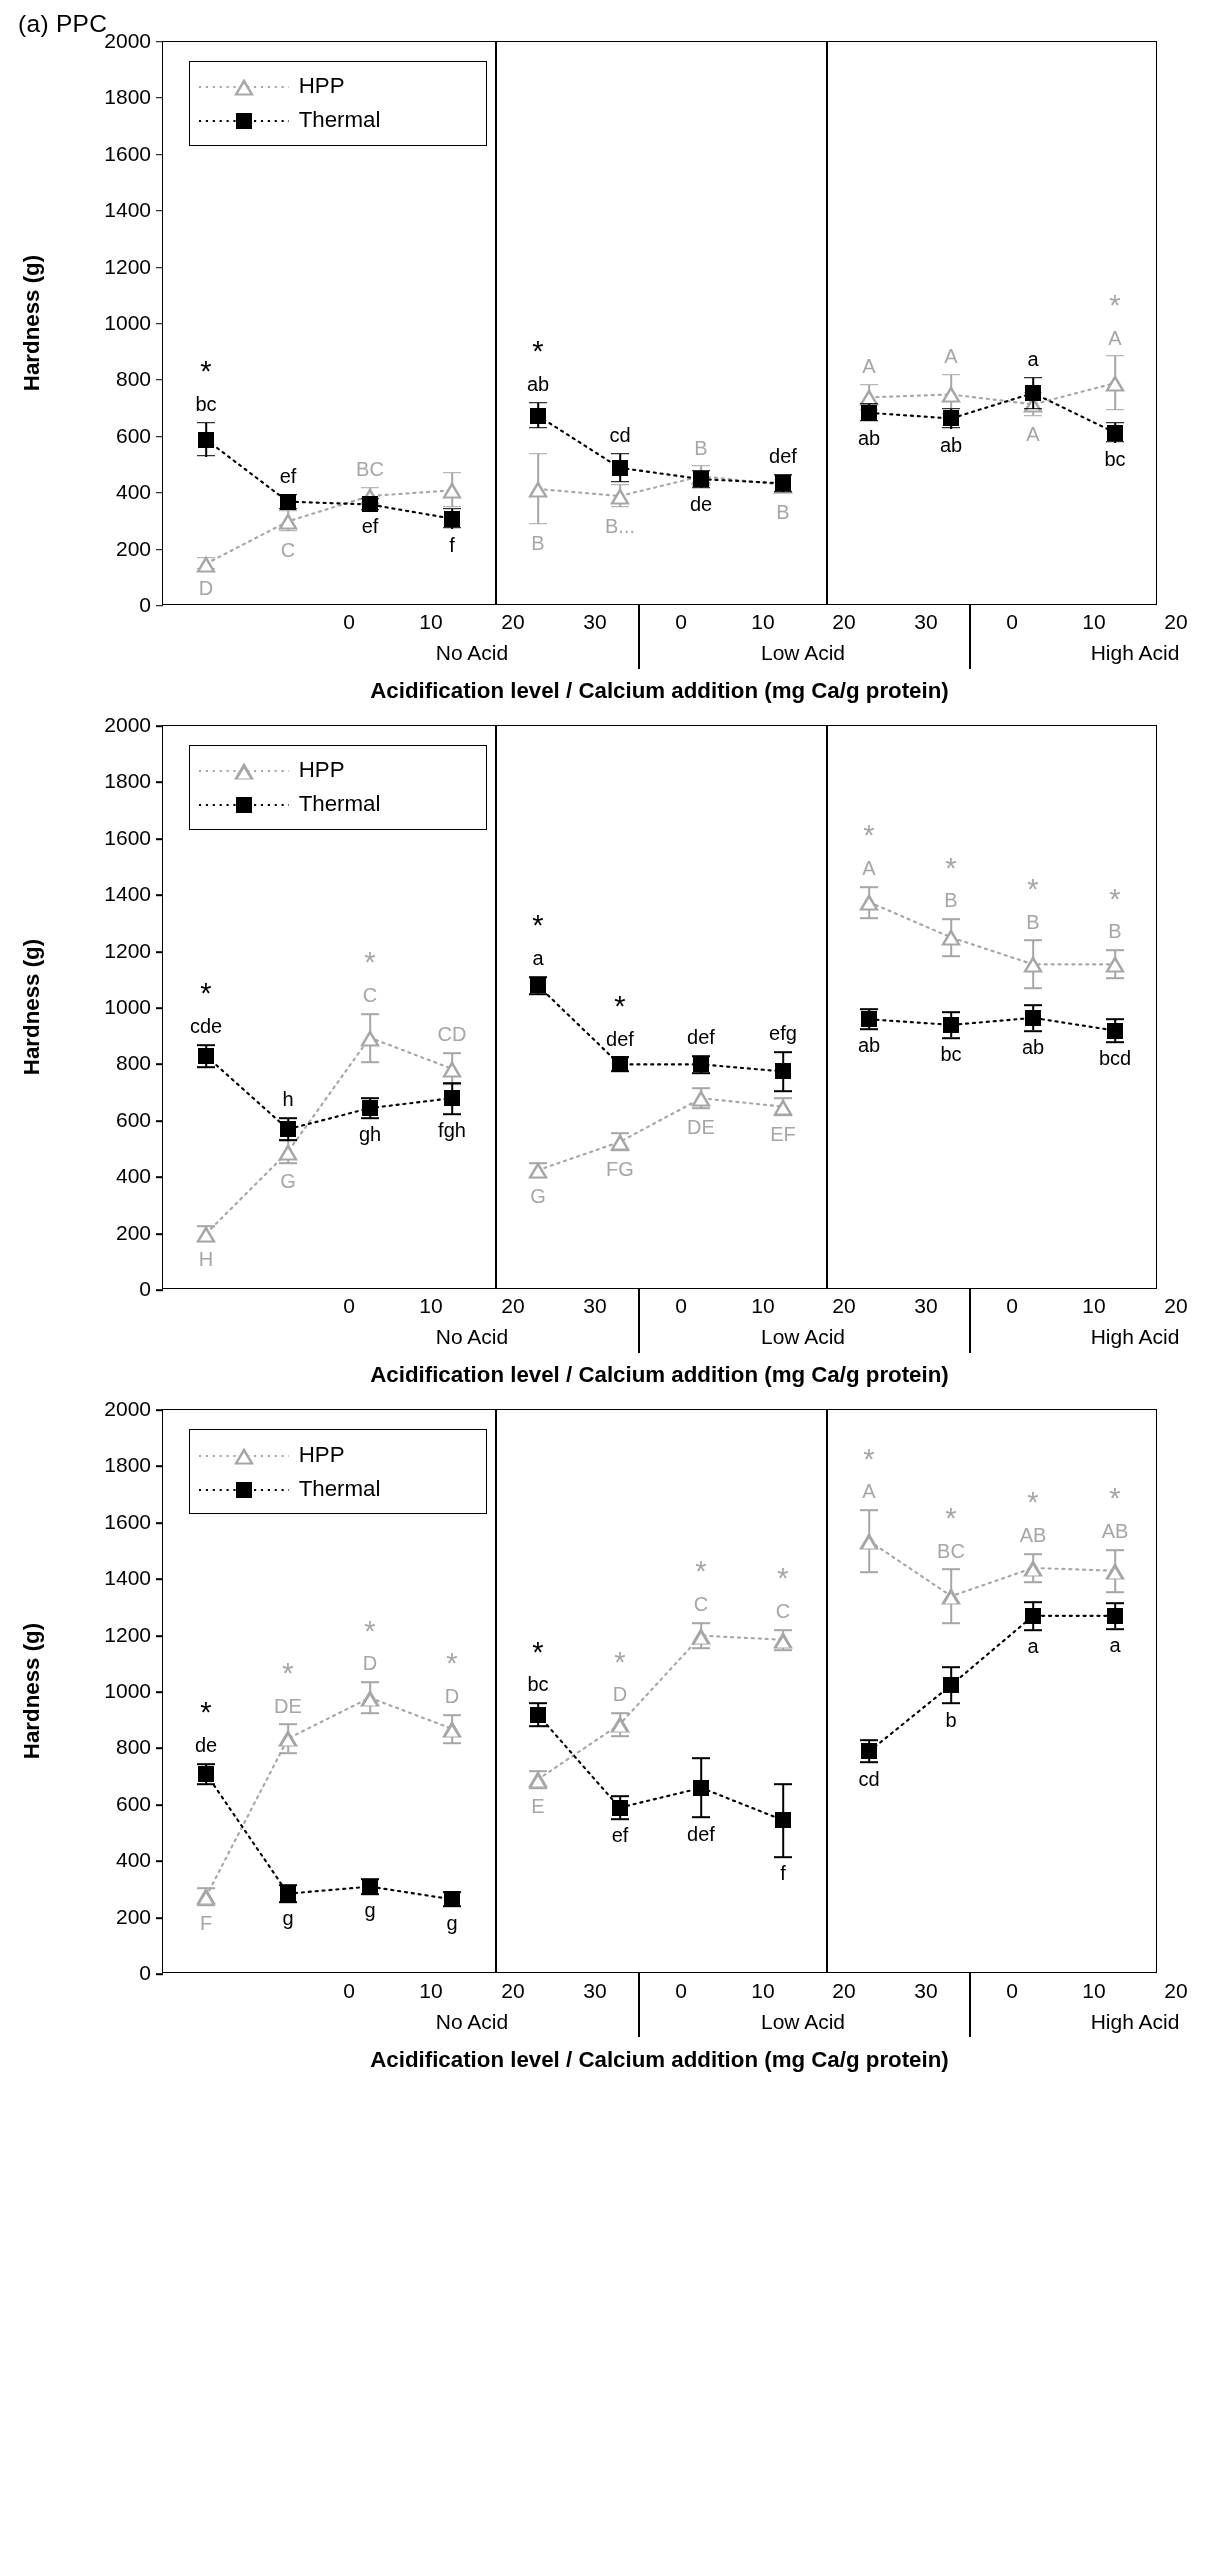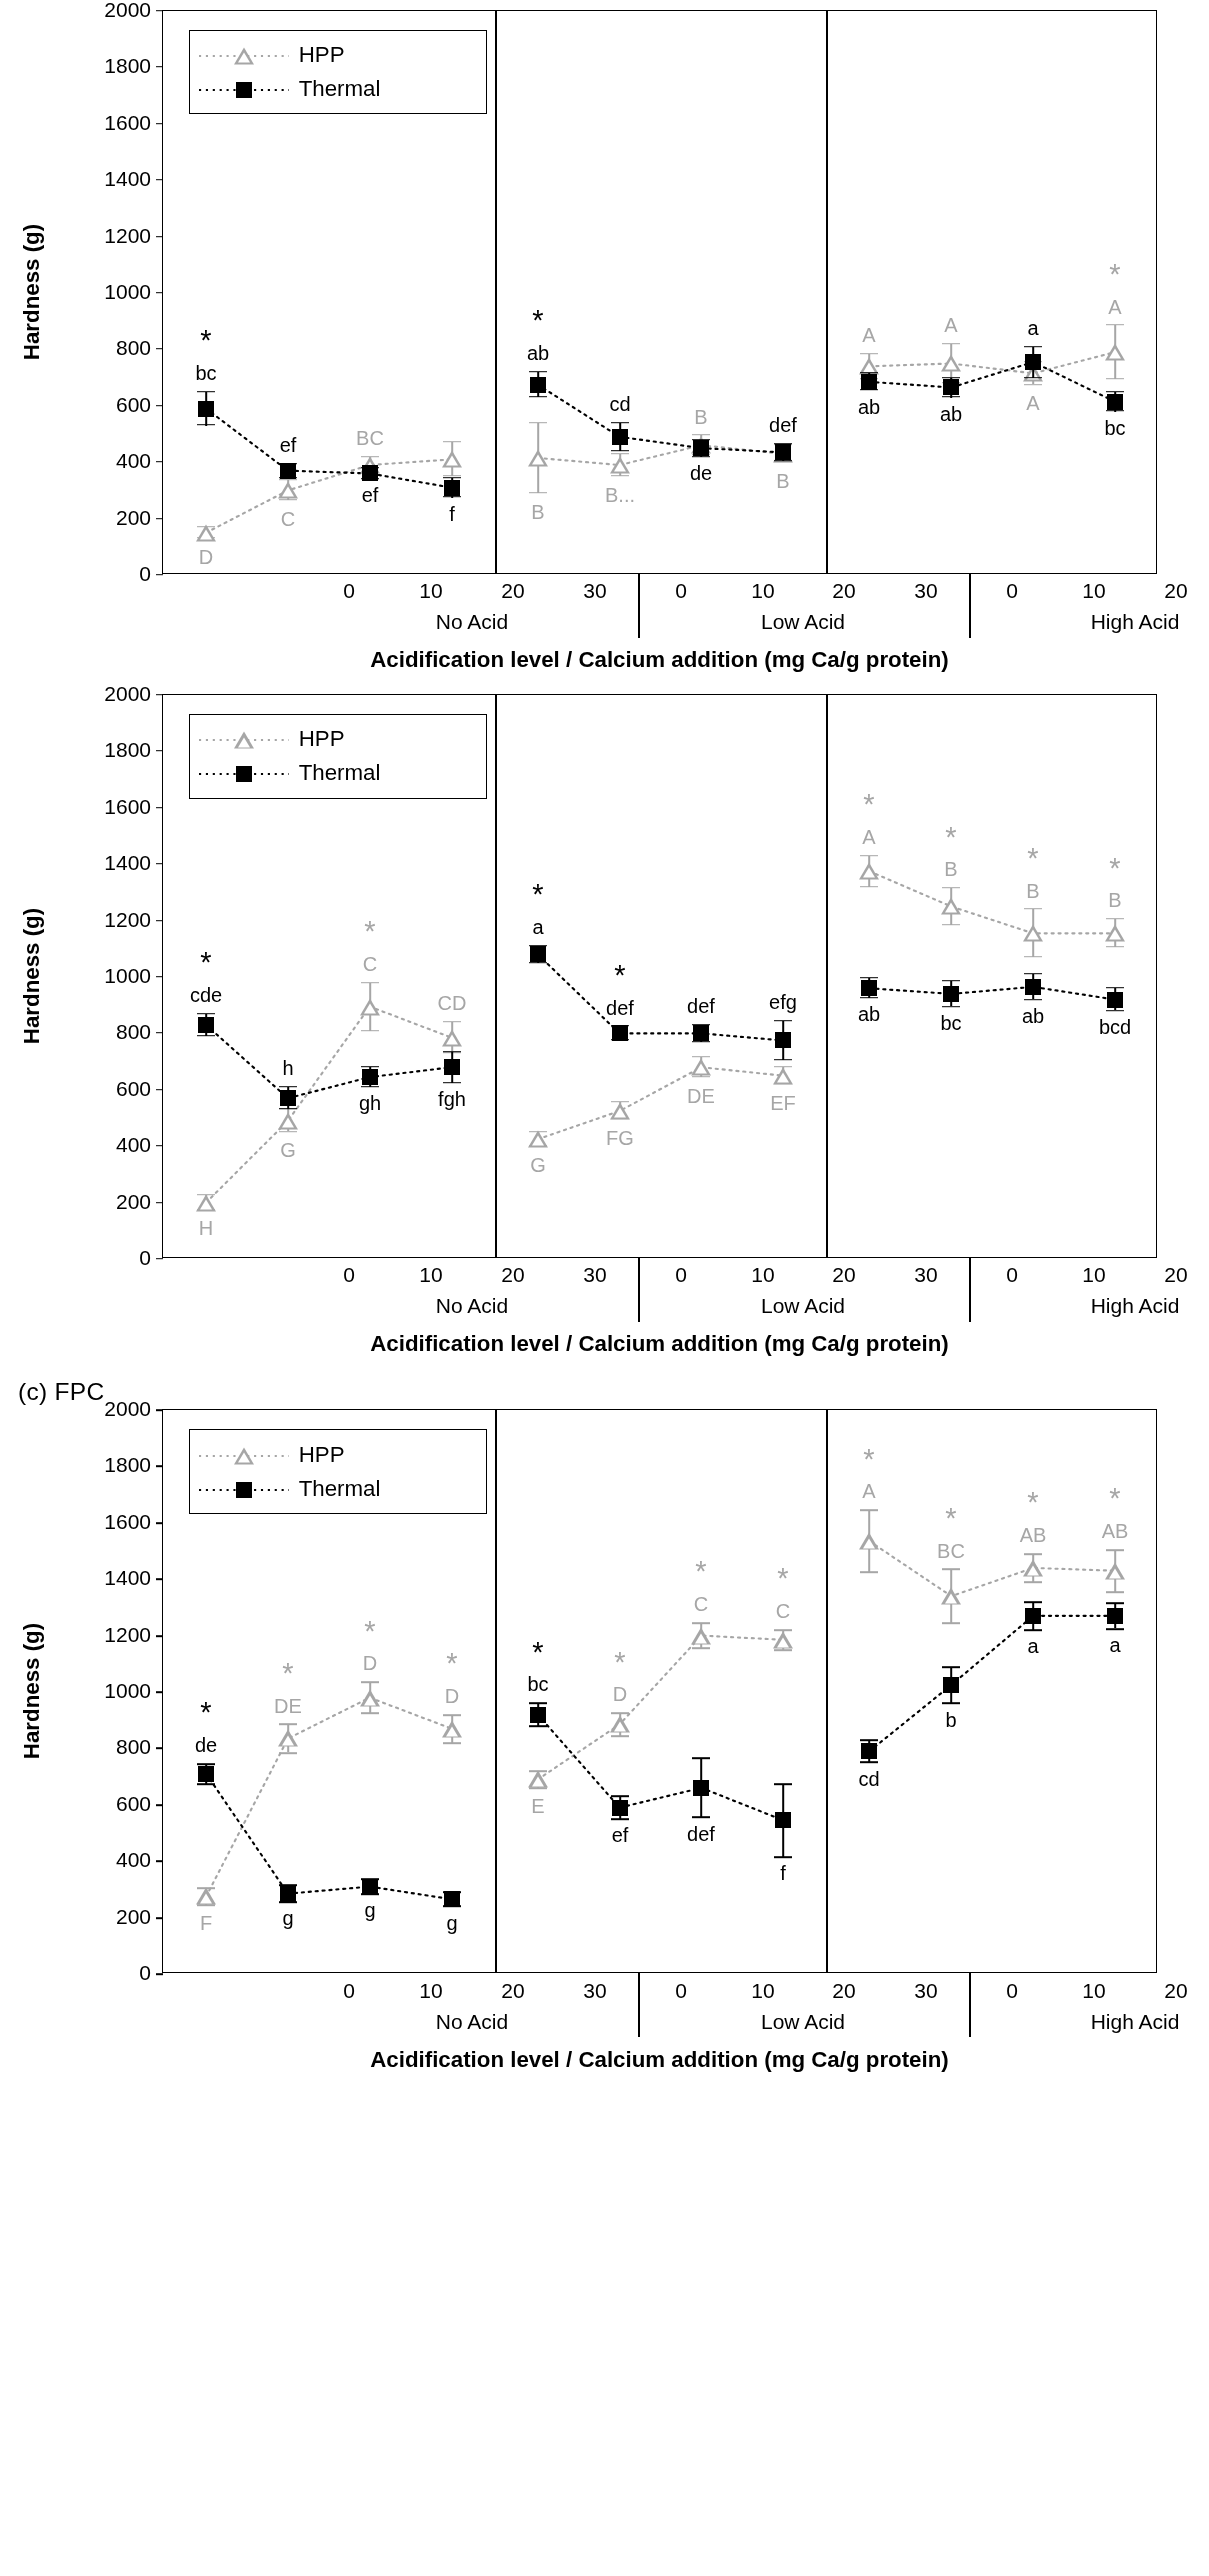--- a/index.html
+++ b/index.html
@@ -199,20 +199,21 @@
     left: 0; top: 0;
     overflow: visible;
   }
   .gap { height: 21px; }
 </style>
 </head>
 <body>
 
 <div class="page" id="page">
     <div class="panel">
+      <div class="panel-label">(a) PPC</div>
       <div class="plot-area">
         <div class="chart-wrap">
           <div class="ylabel">Hardness (g)</div>
           <div class="ytick-col">
             <div class="ytick" style="top:564px;">0</div>
             <div class="ytick" style="top:508px;">200</div>
             <div class="ytick" style="top:451px;">400</div>
             <div class="ytick" style="top:395px;">600</div>
             <div class="ytick" style="top:338px;">800</div>
             <div class="ytick" style="top:282px;">1000</div>
@@ -715,21 +716,20 @@
         <div class="xgrouprow" style="position:relative; height:35px; margin-left:144px; width:995px;">
           <div class="xgroup" style="left:166px; top:3.2px;">No Acid</div>
           <div class="xgroup" style="left:497px; top:3.2px;">Low Acid</div>
           <div class="xgroup" style="left:829px; top:3.2px;">High Acid</div>
         </div>
         <div style="text-align:center; font-size:22.3px; font-weight:bold; margin-left:144px; width:995px; padding-top:5.3px;">Acidification level / Calcium addition (mg Ca/g protein)</div>
       </div>
     </div>
     <div class="gap"></div>
     <div class="panel">
-      <div class="panel-label">(c) FPC</div>
       <div class="plot-area">
         <div class="chart-wrap">
           <div class="ylabel">Hardness (g)</div>
           <div class="ytick-col">
             <div class="ytick" style="top:564px;">0</div>
             <div class="ytick" style="top:508px;">200</div>
             <div class="ytick" style="top:451px;">400</div>
             <div class="ytick" style="top:395px;">600</div>
             <div class="ytick" style="top:338px;">800</div>
             <div class="ytick" style="top:282px;">1000</div>

